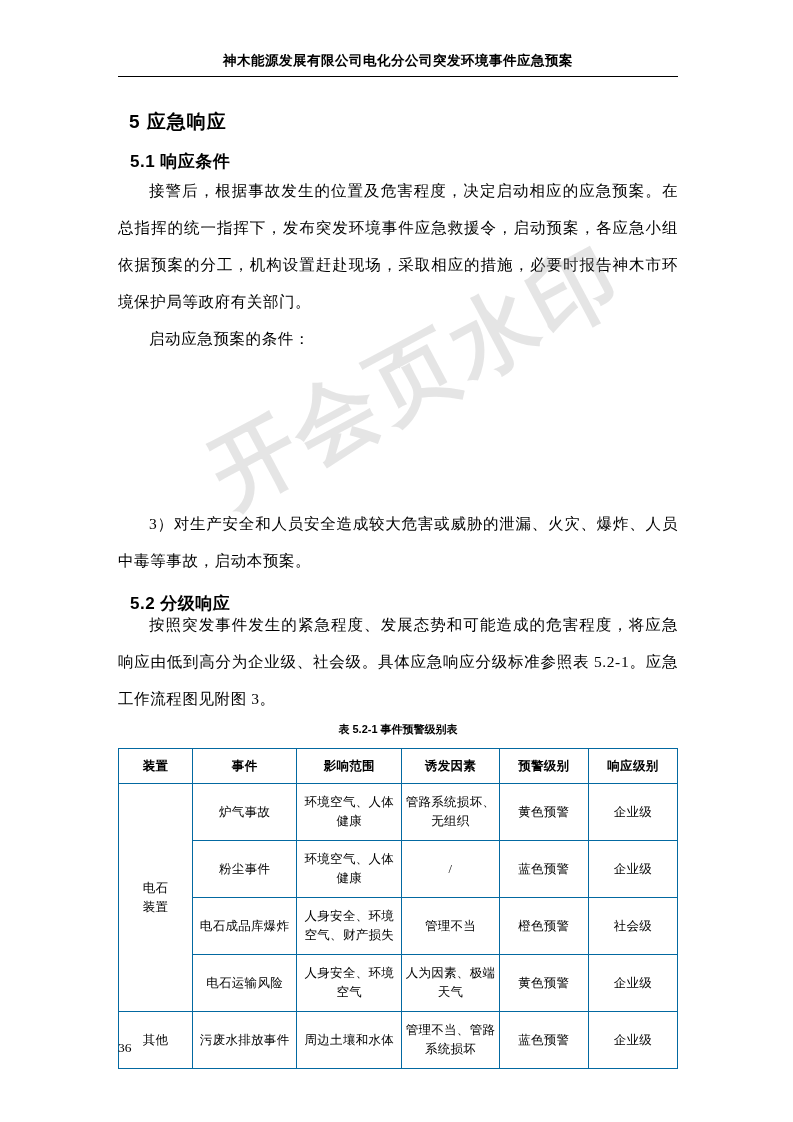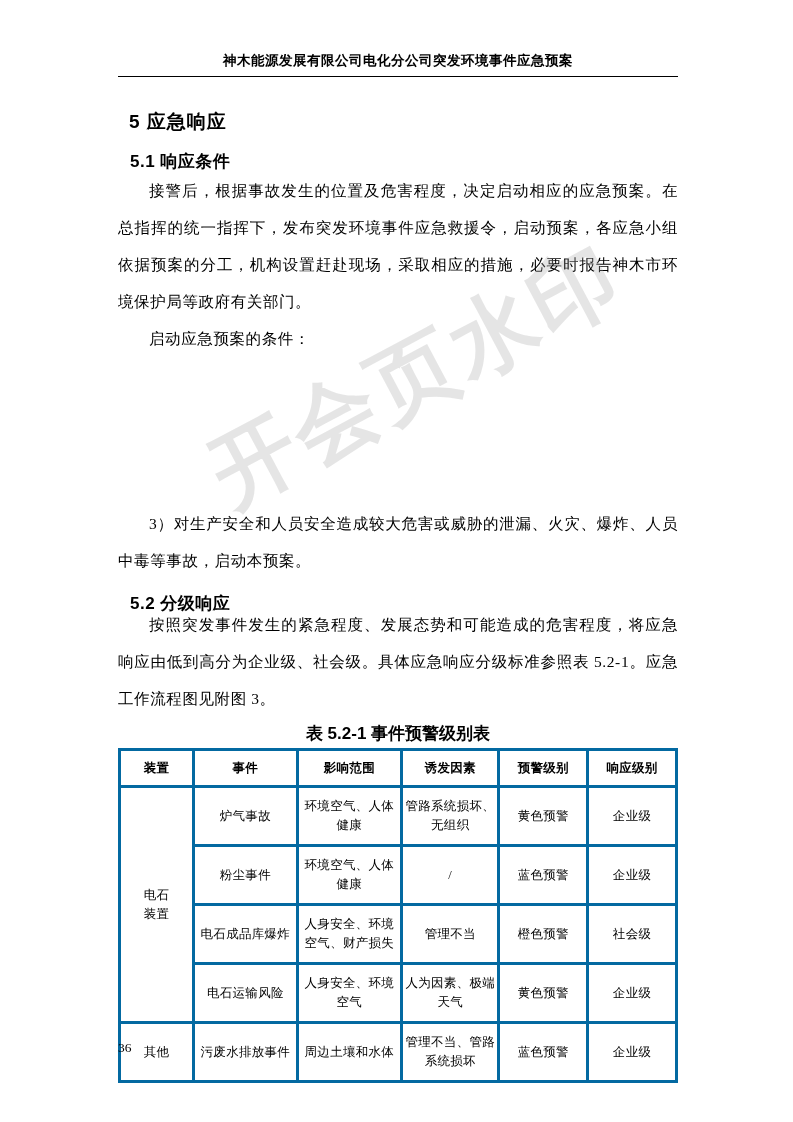--- a/index.html
+++ b/index.html
@@ -70,34 +70,34 @@
     text-indent: 2em;
   }
   .abs { position: absolute; left: 0; width: 560px; }
 
   
   .tbl-caption {
     position: absolute;
     left: 0;
     width: 560px;
     text-align: center;
-    font-size: 17px;
+    font-size: 11px;
     font-weight: bold;
     font-family: "Liberation Sans", "DejaVu Sans", sans-serif;
   }
   table.grid {
     position: absolute;
     left: 0px;
     width: 560px;
     border-collapse: collapse;
     font-size: 12.5px;
     font-family: "Liberation Serif", "DejaVu Serif", serif;
   }
   table.grid th, table.grid td {
-    border: 3px solid #0369a1;
+    border: 1px solid #0369a1;
     text-align: center;
     vertical-align: middle;
     padding: 4px 2px;
     line-height: 19px;
     letter-spacing: 0.3px;
   }
   table.grid th {
     font-weight: bold;
     height: 26px;
   }

